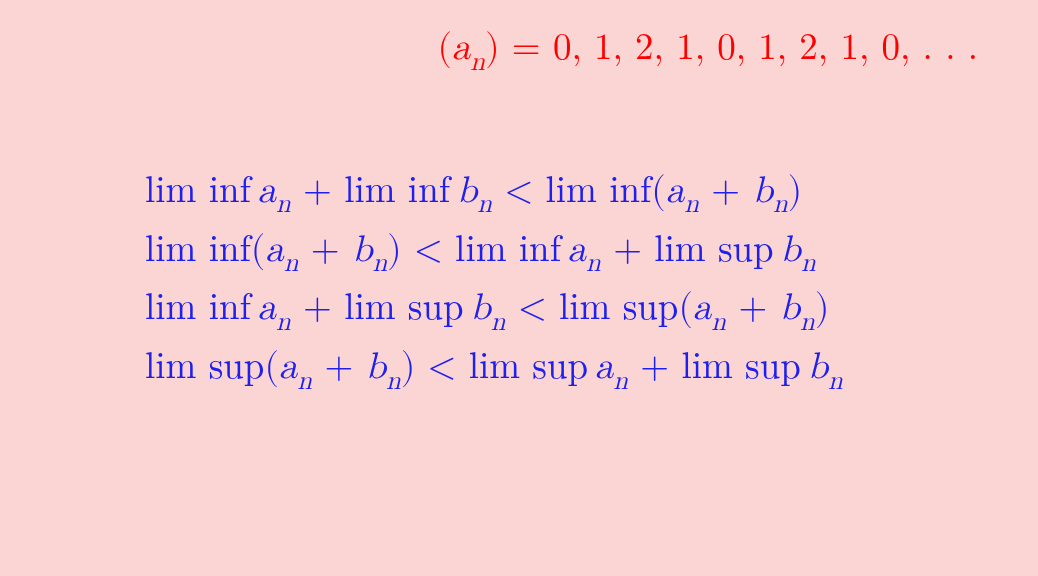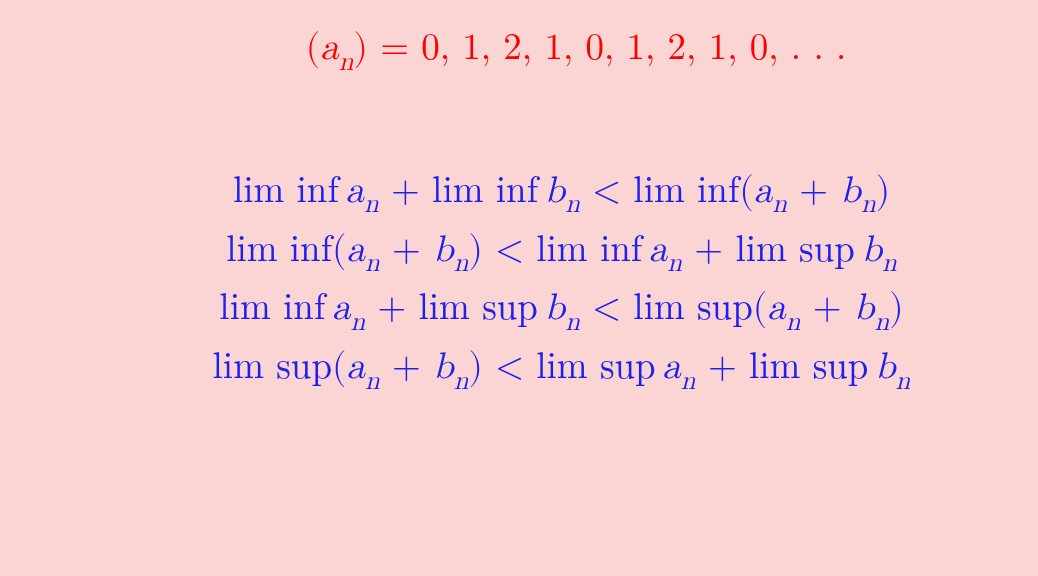--- a/index.html
+++ b/index.html
@@ -13,29 +13,29 @@
       background-color: #fbd4d4;
       font-family: 'Latin Modern Math', 'Cambria Math', 'Times New Roman', serif;
       display: flex;
       flex-direction: column;
       padding: 22px 60px 30px 60px;
     }
     .sequences-block {
       color: #ff0000;
       font-size: 37px;
       line-height: 1.4;
-      text-align: center;
+      text-align: right;
       margin-left: 114px;
       margin-bottom: 85px;
     }
     .inequalities-block {
       color: #2020ee;
       font-size: 37px;
       line-height: 1.48;
-      text-align: center;
+      text-align: left;
       margin-left: 85px;
     }
     .seq-line, .ineq-line {
       white-space: nowrap;
     }
     .italic {
       font-style: italic;
     }
     .sub {
       font-style: italic;

